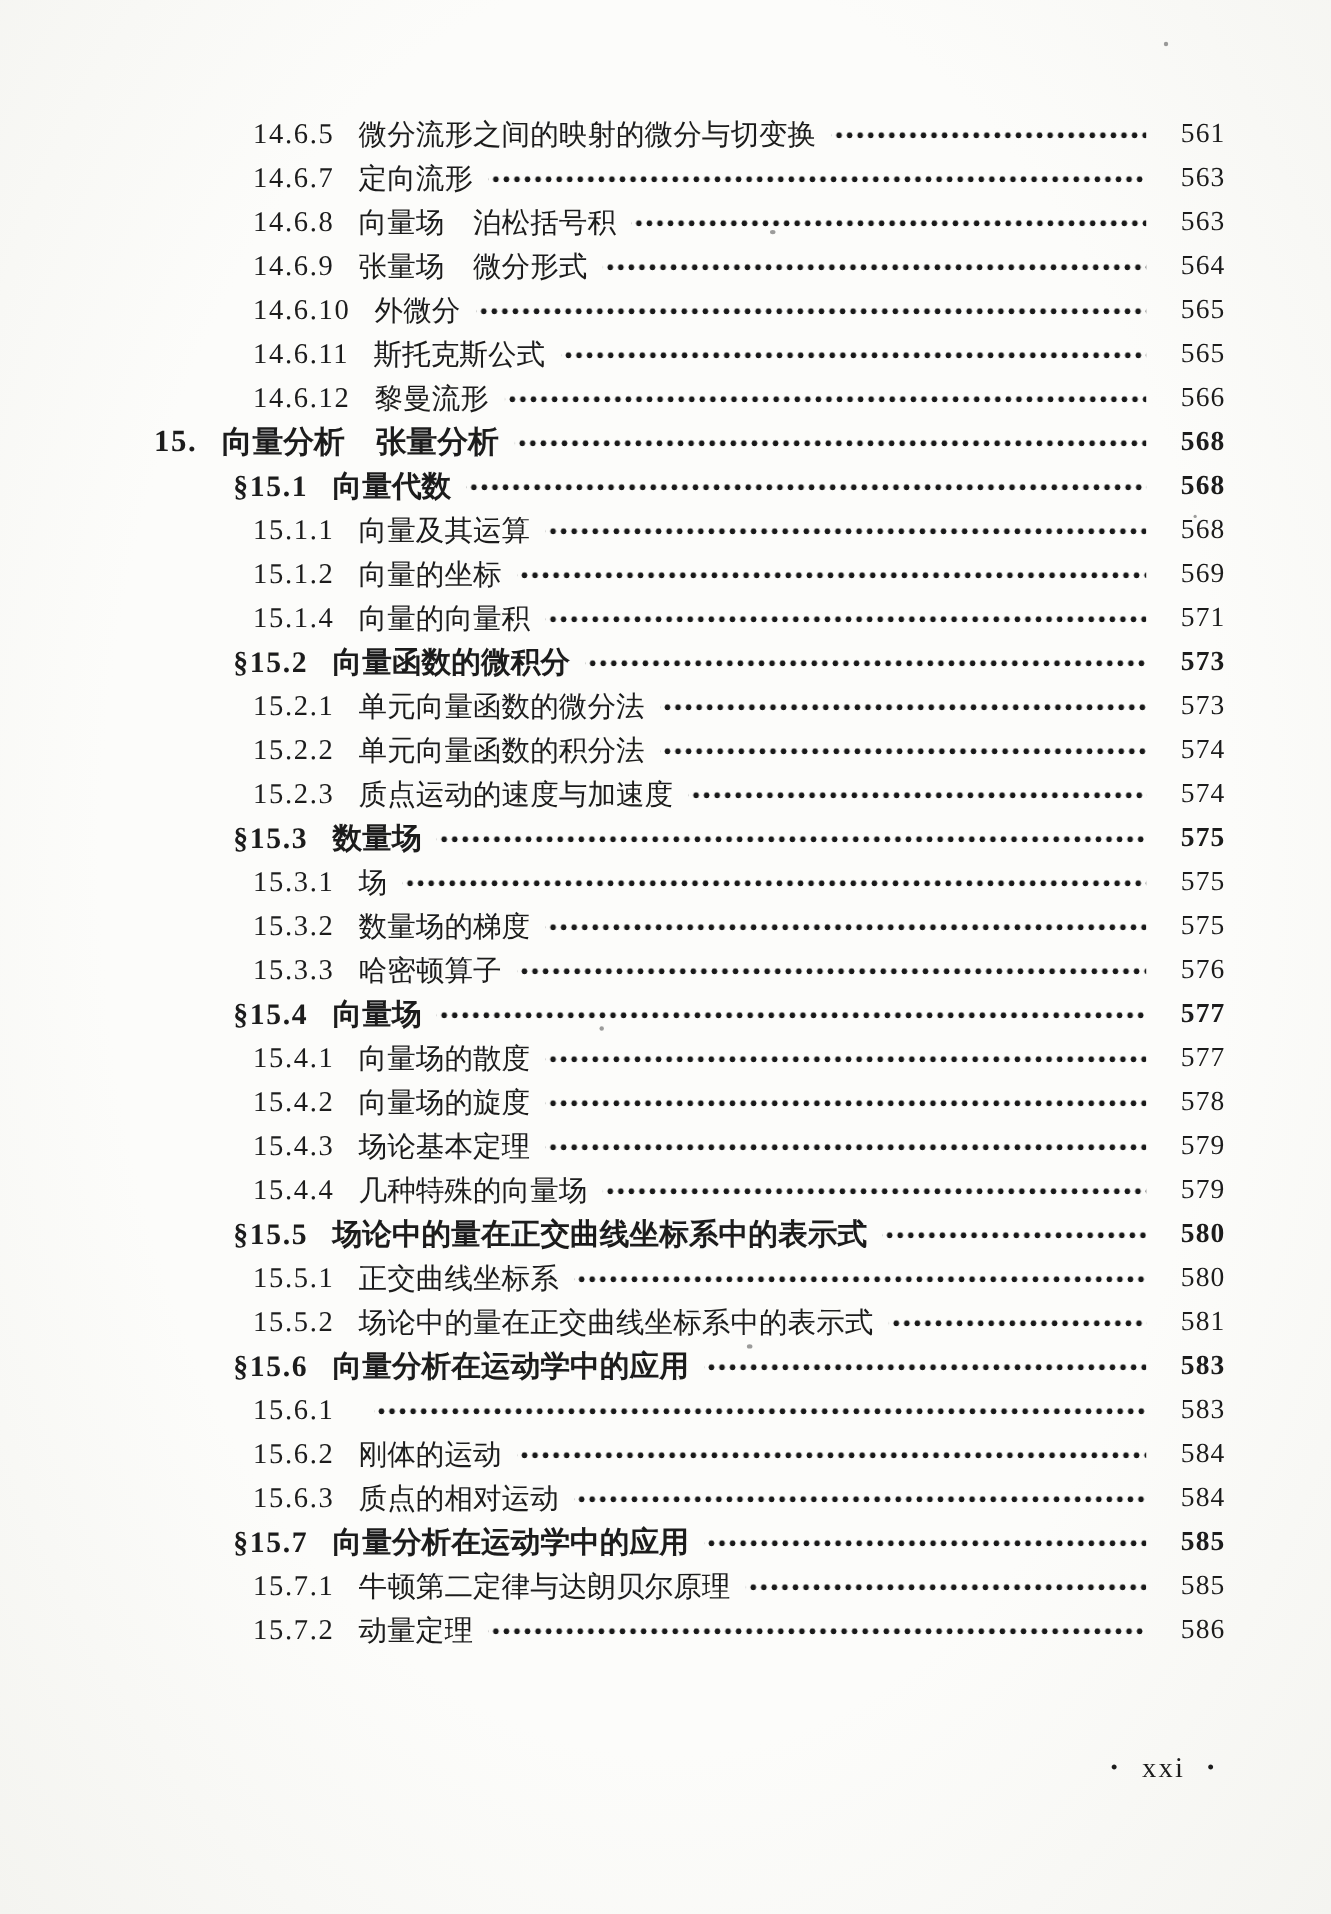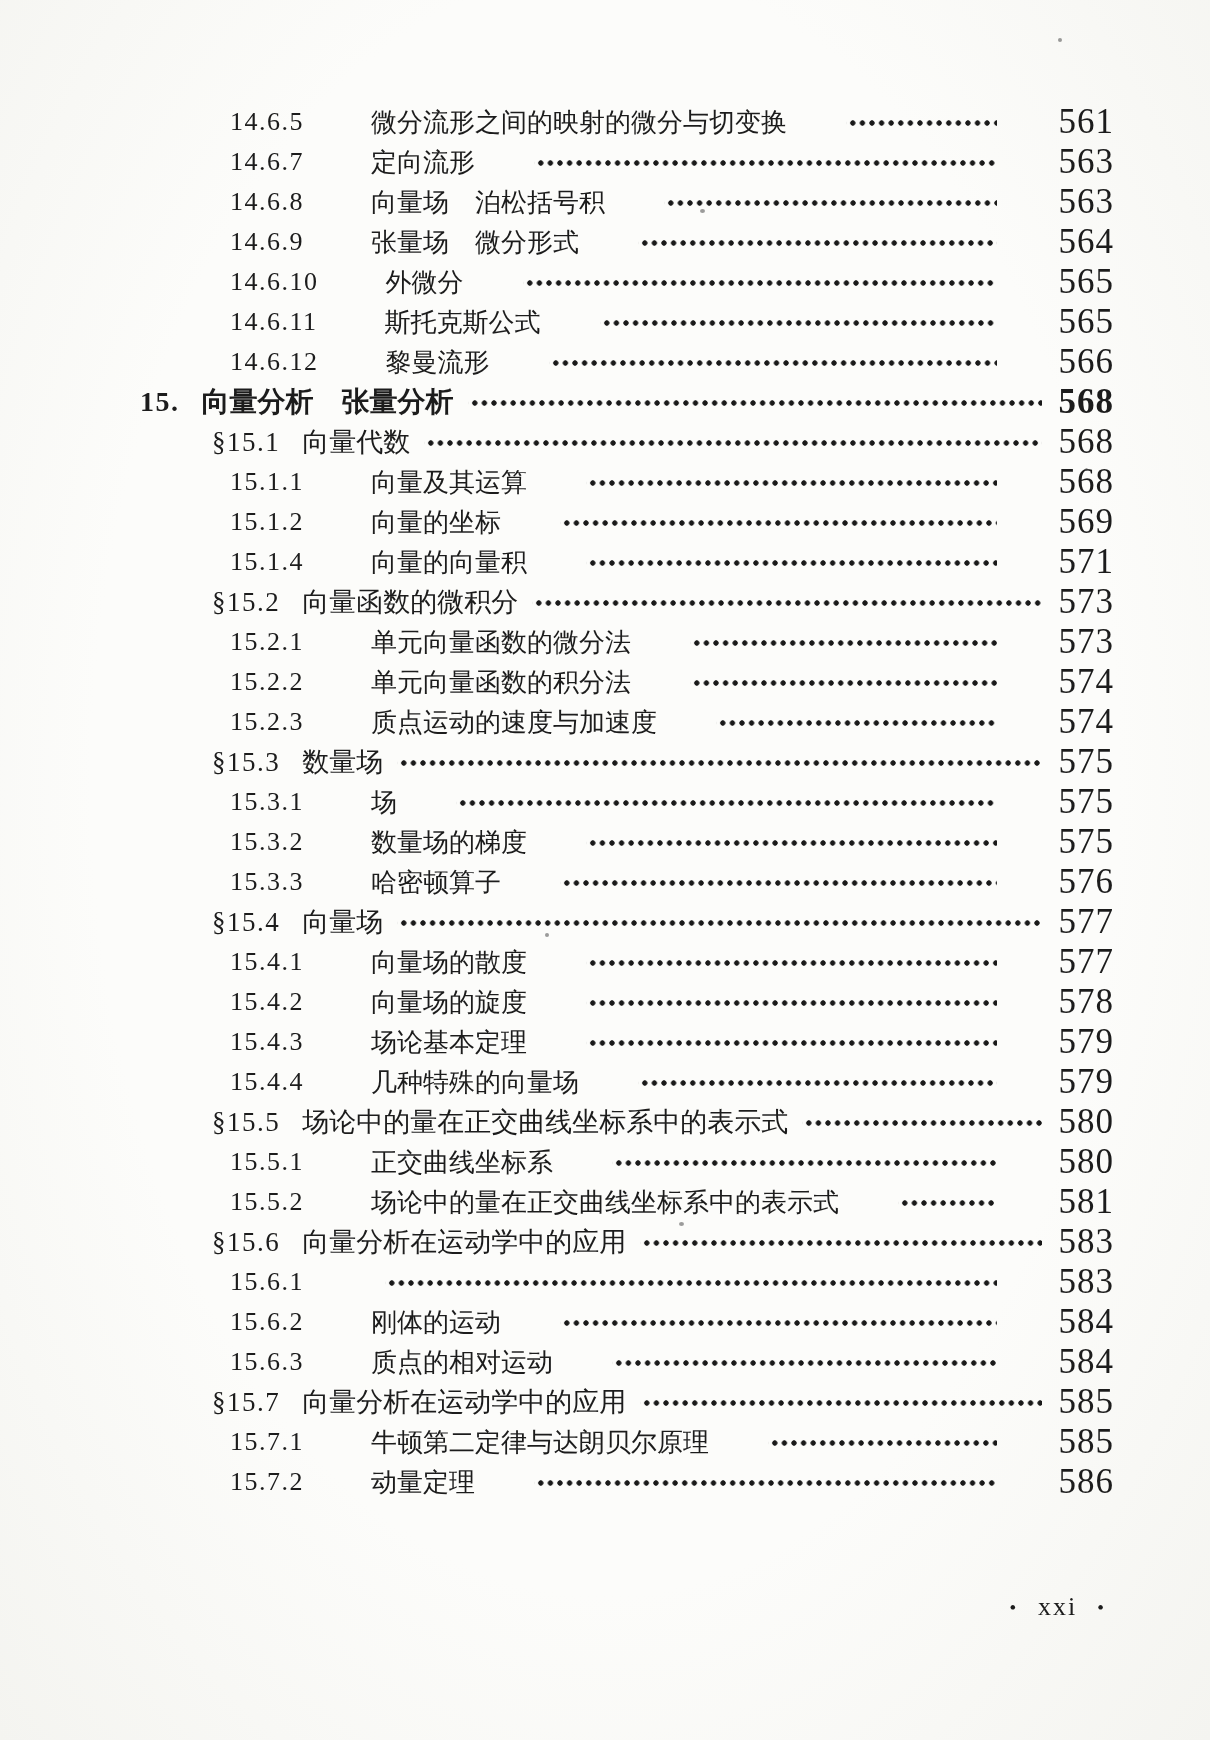--- a/index.html
+++ b/index.html
@@ -35,24 +35,24 @@
   }
   .row.chapter {
     font-weight: bold;
     font-size: 28px;
     padding-left: 0;
     align-items: center;
   }
   .row.section {
     padding-left: 72px;
     font-size: 27px;
+    font-weight: bold;
   }
   .row.subsection {
     padding-left: 90px;
-    gap: 45px;
   }
   .num {
     margin-right: 22px;
     letter-spacing: 1.5px;
     flex: 0 0 auto;
   }
   .title {
     flex: 0 0 auto;
   }
   .dots {
@@ -61,21 +61,21 @@
     margin: 0 8px 0 14px;
     background-image: radial-gradient(circle, #191919 2.3px, rgba(0,0,0,0) 2.9px);
     background-size: 9.6px 9.6px;
     background-repeat: repeat-x;
     background-position: 2px 52%;
   }
   .pg {
     flex: 0 0 auto;
     width: 64px;
     text-align: right;
-    font-size: 35px;
+    font-size: 25px;
     letter-spacing: 1px;
   }
   .footer {
     position: absolute;
     top: 1592px;
     right: 104px;
     display: flex;
     align-items: center;
     gap: 20px;
     font-size: 26px;

